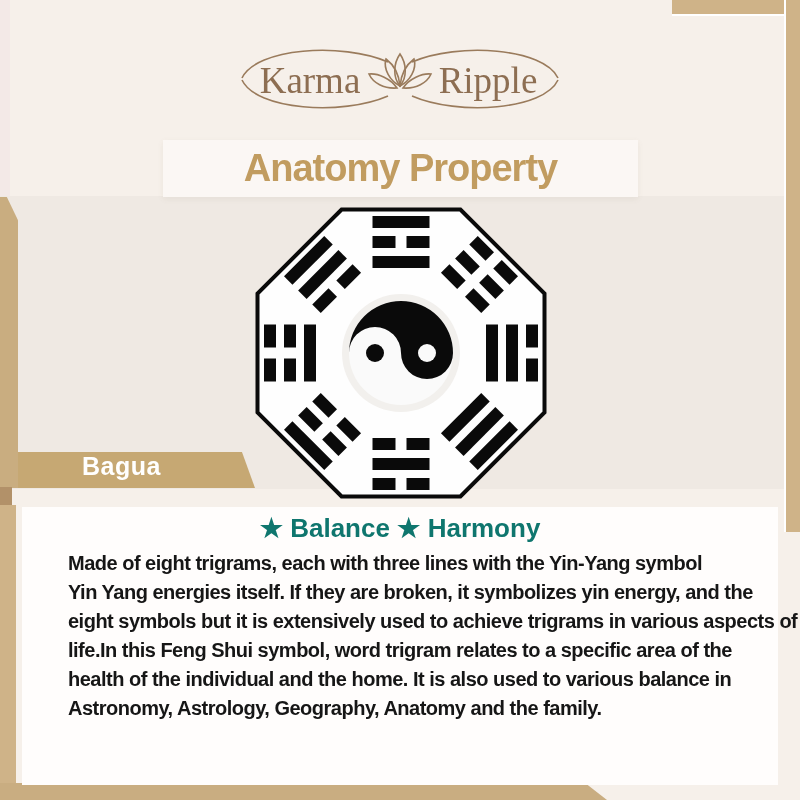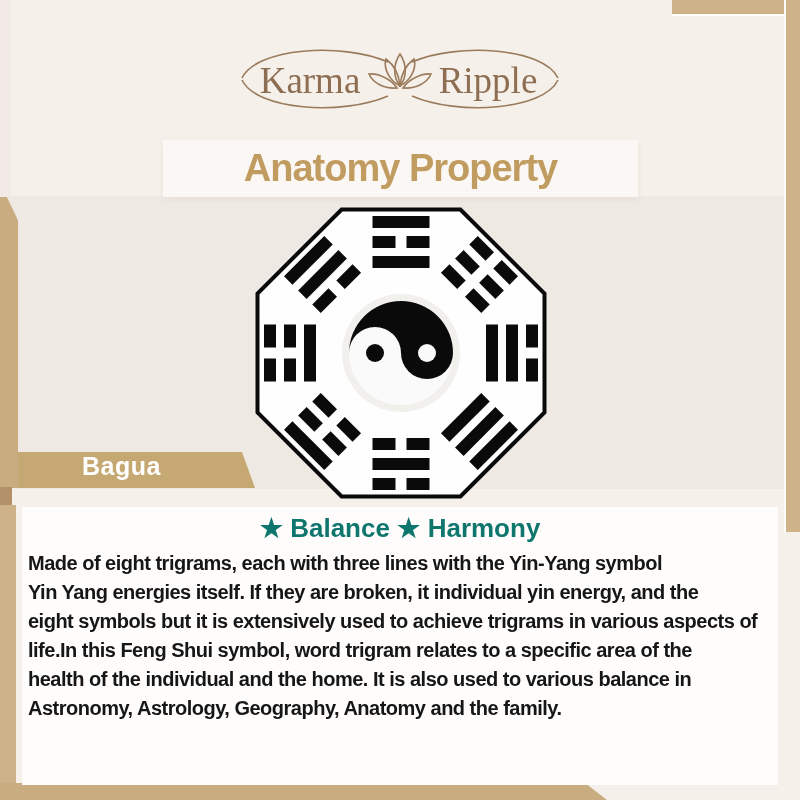--- a/index.html
+++ b/index.html
@@ -41,21 +41,21 @@
     clip-path:polygon(0 0,94.5% 0,100% 100%,0 100%);
     display:flex;align-items:flex-start;justify-content:center;}
   .badge-text{font-weight:bold;font-size:25px;color:#ffffff;letter-spacing:0.5px;padding-right:30px;}
 
   
   .content-panel{left:22px;top:507px;width:756px;height:278px;background:#fffdfc;}
   .tagline{left:0;top:513px;width:800px;text-align:center;
     font-weight:bold;font-size:26px;color:#0f766e;letter-spacing:0px;}
   .body-text{left:28px;top:549px;width:766px;color:#161616;
     font-weight:bold;font-size:20px;line-height:29px;letter-spacing:-0.5px;}
-  .body-text div{white-space:nowrap;}
+  .body-text div{white-space:nowrap;margin-left:40px;}
 </style>
 </head>
 <body>
 
 <div class="abs pink-strip"></div>
 <div class="abs mid-band"></div>
 <div class="abs top-right-tan"></div>
 <div class="abs right-tan"></div>
 <div class="abs left-ribbon"></div>
 <div class="abs dark-square"></div>
@@ -150,18 +150,18 @@
 </svg>
 
 <div class="abs badge">
   <span class="badge-text">Bagua</span>
 </div>
 
 <div class="abs content-panel"></div>
 <div class="abs tagline">★ Balance ★ Harmony</div>
 <div class="abs body-text">
   <div>Made of eight trigrams, each with three lines with the Yin-Yang symbol</div>
-  <div>Yin Yang energies itself. If they are broken, it individual yin energy, and the</div>
+  <div>Yin Yang energies itself. If they are broken, it symbolizes yin energy, and the</div>
   <div>eight symbols but it is extensively used to achieve trigrams in various aspects of</div>
   <div>life.In this Feng Shui symbol, word trigram relates to a specific area of the</div>
   <div>health of the individual and the home. It is also used to various balance in</div>
   <div>Astronomy, Astrology, Geography, Anatomy and the family.</div>
 </div>
 
 </body></html>

